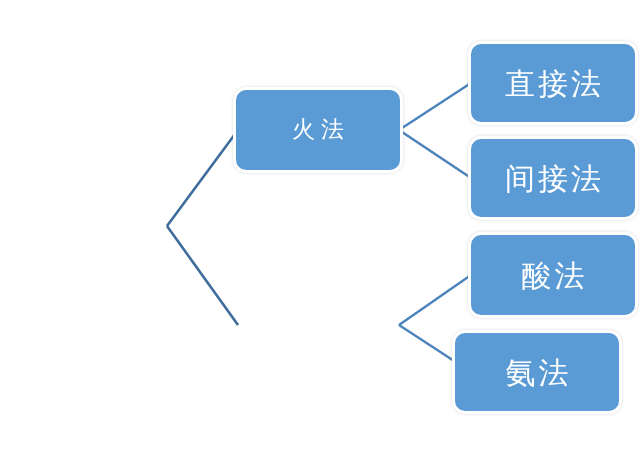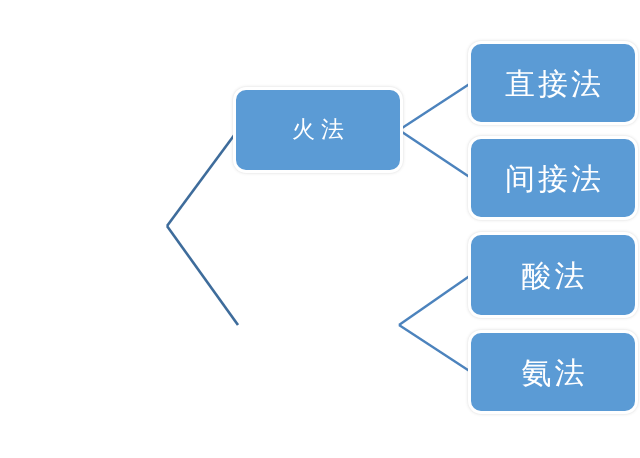--- a/index.html
+++ b/index.html
@@ -58,21 +58,21 @@
   #node-root .label {
     font-size: 31px;
     letter-spacing: 4px;
     padding-left: 4px;
   }
   #node-huofa   { left: 233px; top: 87px;  width: 170px; height: 86px; }
   #node-shifa   { left: 233px; top: 282px; width: 170px; height: 86px; }
   #node-zhijiefa  { left: 468px; top: 41px;  width: 170px; height: 84px; }
   #node-jianjiefa { left: 468px; top: 136px; width: 170px; height: 84px; }
   #node-suanfa    { left: 468px; top: 232px; width: 170px; height: 86px; }
-  #node-anfa      { left: 468px; top: 330px; width: 170px; height: 84px; }
+  #node-anfa      { left: 452px; top: 330px; width: 170px; height: 84px; }
   .conn-left  { stroke: #3E6C9B; stroke-width: 2.6; }
   .conn-right { stroke: #4C83BD; stroke-width: 2.4; }
 </style>
 </head>
 <body>
 
 <div id="canvas">
 
   <svg id="connector-layer" viewBox="0 0 640 458" xmlns="http://www.w3.org/2000/svg">
     <line class="conn-left" x1="167" y1="226" x2="238" y2="130"></line>

